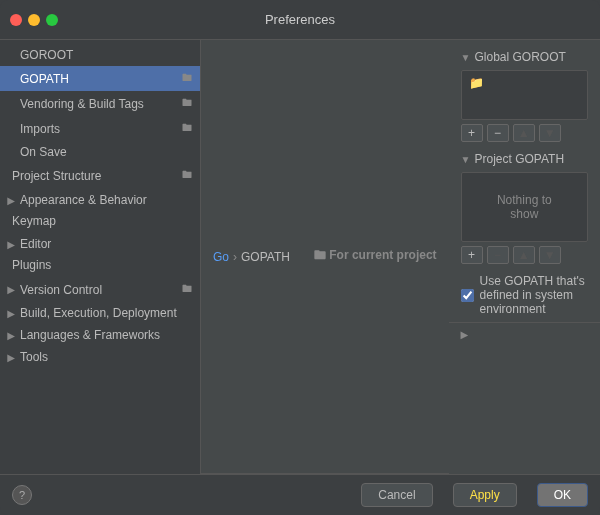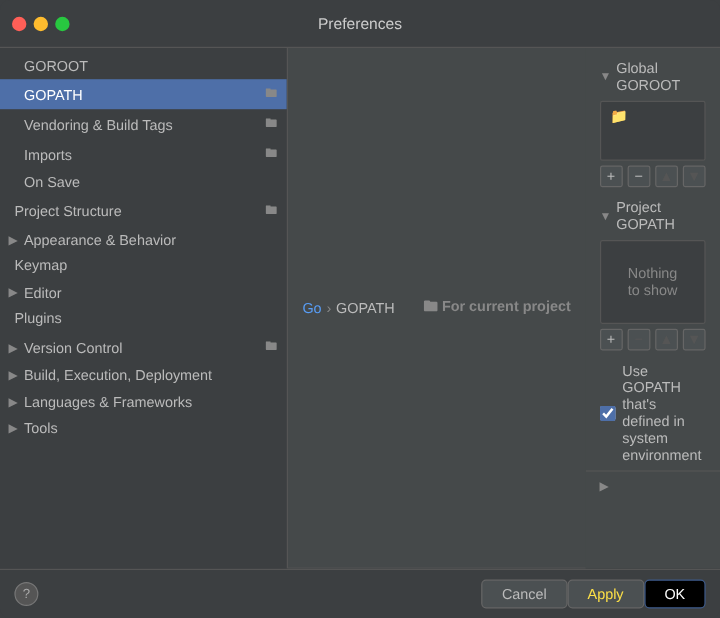--- a/index.html
+++ b/index.html
@@ -48,21 +48,21 @@
 
     
     .main-layout {
       display: flex;
       flex: 1;
       overflow: hidden;
     }
 
     
     .sidebar {
-      width: 240px;
+      width: 201px;
       background: #3c3f41;
       border-right: 1px solid #555;
       overflow-y: auto;
       flex-shrink: 0;
       padding: 4px 0;
     }
     .sidebar-item {
       display: flex;
       align-items: center;
       padding: 4px 8px 4px 12px;
@@ -241,40 +241,40 @@
       border: 1px solid #777;
       display: flex;
       align-items: center;
       justify-content: center;
       cursor: pointer;
       color: #aaa;
       font-size: 11px;
     }
     .action-buttons {
       display: flex;
-      gap: 0;
+      gap: 20px;
       margin-left: 13px;
     }
     .btn {
       padding: 4px 16px;
       border-radius: 4px;
       font-size: 12px;
       cursor: pointer;
       border: 1px solid #666;
     }
     .btn-cancel {
       background: #4b5052;
       color: #bbbbbb;
     }
     .btn-apply {
       background: #4b5052;
       color: #fde047;
     }
     .btn-ok {
-      background: #000000;
+      background: #737373;
       color: #ffffff;
       border-color: #3d5a8a;
     }
   </style>
 </head>
 <body>
 
 <div class="title-bar">
   <div class="window-controls">
     <div class="window-btn btn-close"></div>

